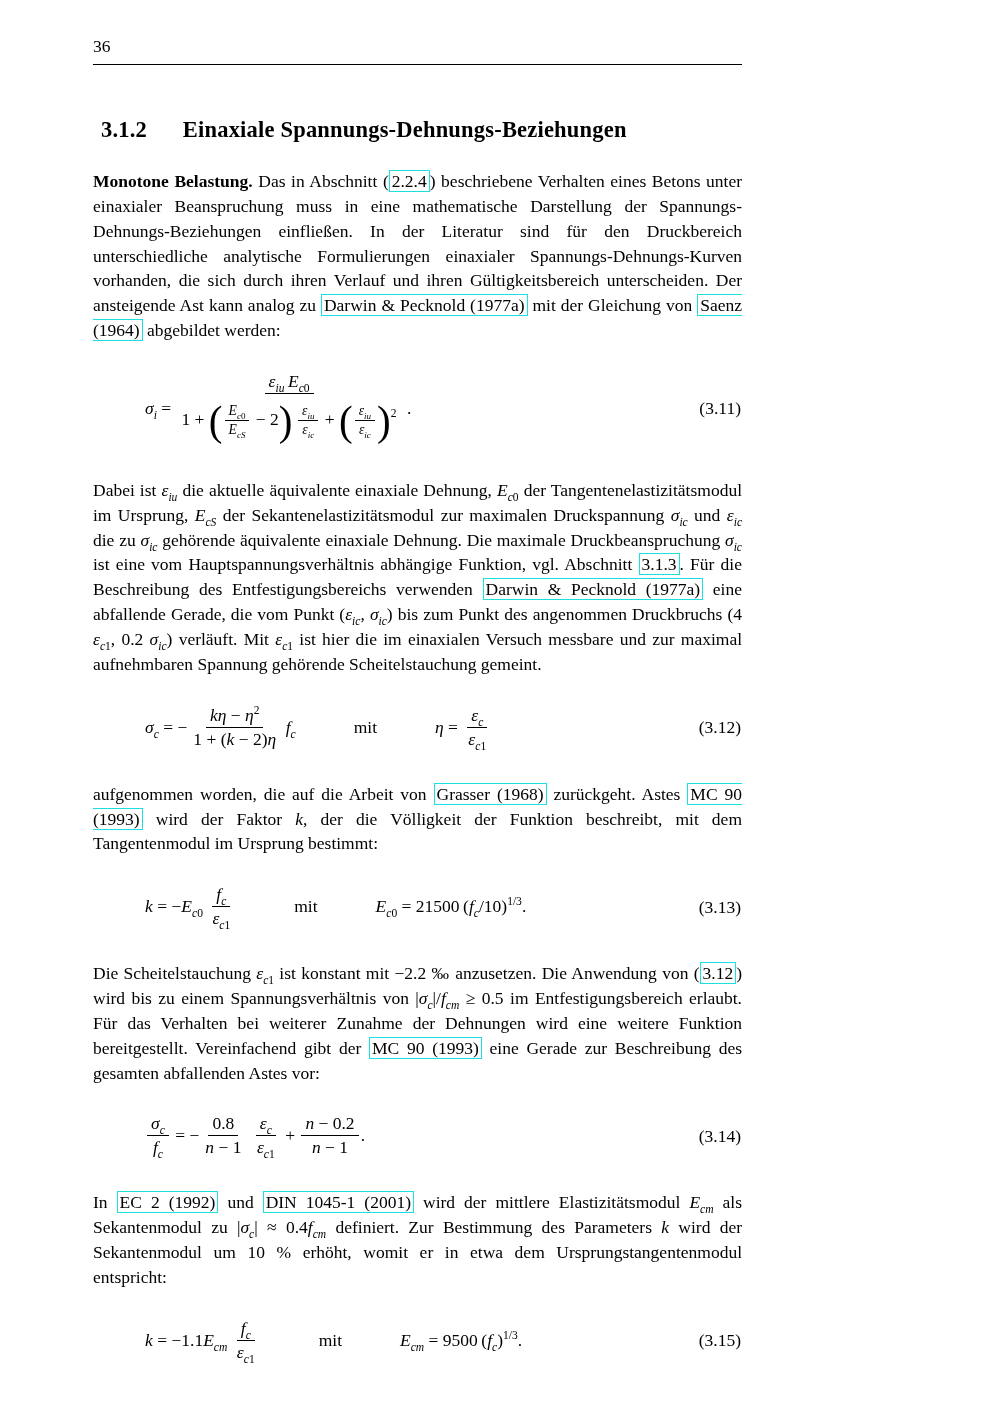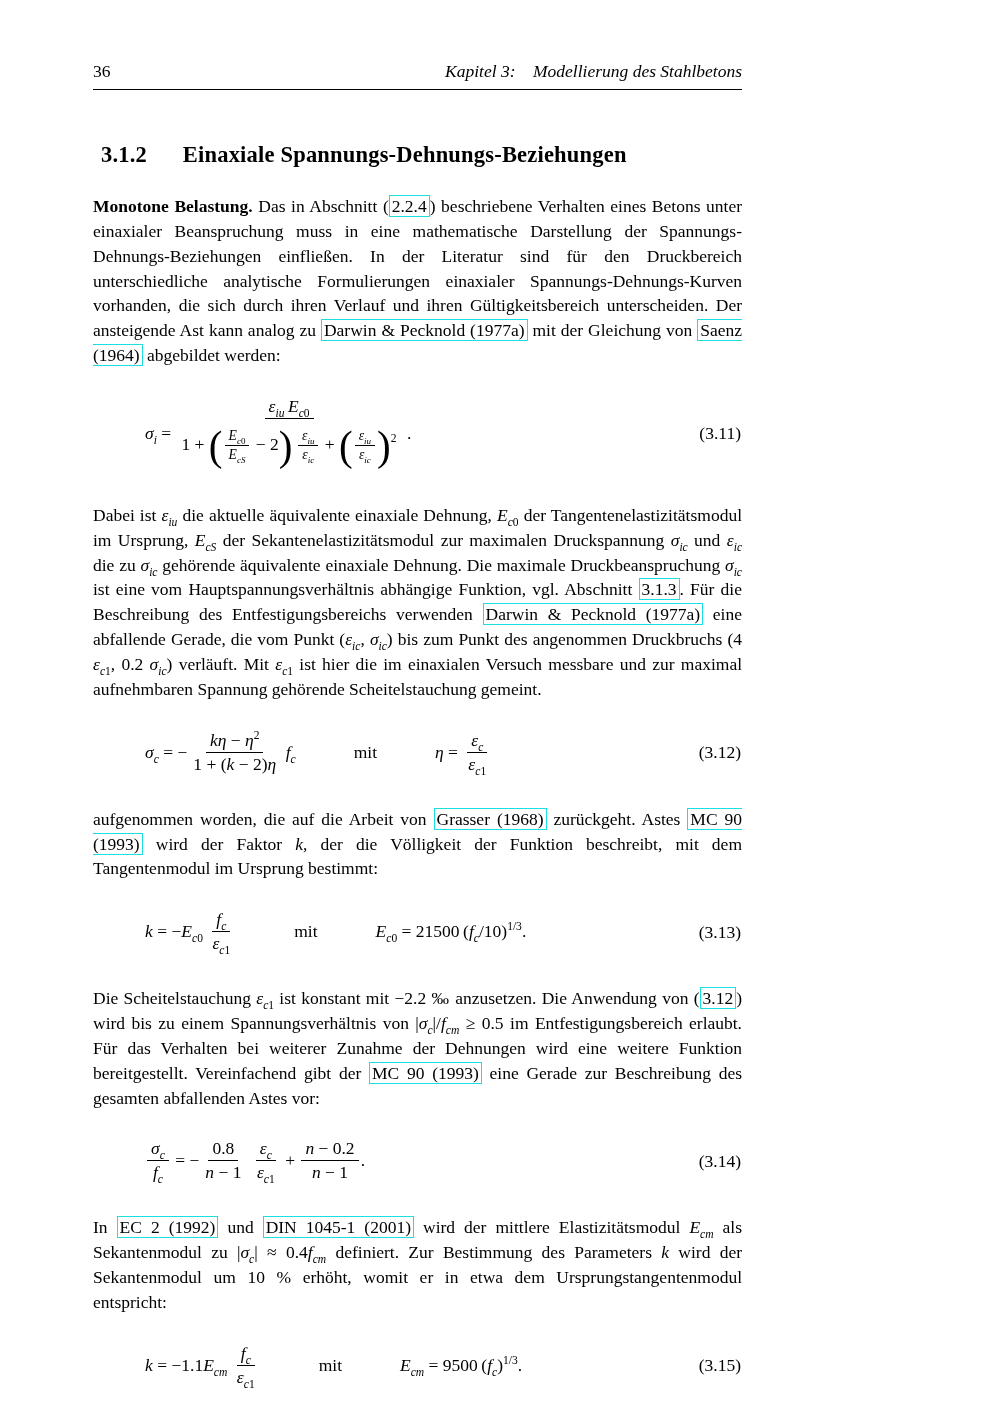--- a/index.html
+++ b/index.html
@@ -1,21 +1,21 @@
 <!DOCTYPE html>
 <html lang="de" style="--cite: #1ce0e0;"><head>
 <meta charset="utf-8">
 <style>
   html,body{margin:0;padding:0;background:#ffffff;}
   body{
     width:1000px;height:1415px;overflow:hidden;color:#000;
     font-family:"Liberation Serif","DejaVu Serif",serif;
     font-size:17.5px;
   }
-  .page{box-sizing:border-box;width:884px;height:1415px;padding:61px 142px 0 93px;}
+  .page{box-sizing:border-box;width:884px;height:1415px;padding:36px 142px 0 93px;}
   .pg-header{display:flex;justify-content:space-between;align-items:baseline;
     border-bottom:1px solid #000;padding-bottom:7px;}
   .run-head{font-style:italic;}
   .sec{margin:52px 8px 26px;font-size:22.5px;font-weight:bold;letter-spacing:.2px;}
   .sec-num{margin-right:30px;}
   .body-par{margin:0 0 13px;line-height:1.42;text-align:justify;hyphens:auto;}
   .eq{display:flex;align-items:center;position:relative;margin:20px 0 24px;
     padding-left:52px;padding-right:90px;min-height:42px;}
   .eq-num{position:absolute;right:1px;top:50%;transform:translateY(-50%);}
   .eq-body{display:flex;align-items:center;flex-wrap:nowrap;}
@@ -33,21 +33,20 @@
   .cite{border:1px solid var(--cite,#1ce0e0);padding:0 2px;}
   .bold{font-weight:bold;}
 </style>
 </head>
 <body>
 
 <div class="page">
 
   <header class="pg-header">
     <span class="pg-num">36</span>
-    <span class="run-head">Kapitel 3:  Modellierung des Stahlbetons</span>
   </header>
 
   <h2 class="sec">
     <span class="sec-num">3.1.2</span>
     <span class="sec-title">Einaxiale Spannungs-Dehnungs-Beziehungen</span>
   </h2>
 
   <p class="body-par"><span class="bold">Monotone Belastung.</span><span> Das in Abschnitt (</span><span class="cite">2.2.4</span><span>) beschriebene Verhalten eines Betons unter einaxialer Beanspruchung muss in eine mathematische Darstellung der Spannungs-Dehnungs-Beziehungen einfließen. In der Literatur sind für den Druckbereich unterschiedliche analytische Formulierungen einaxialer Spannungs-Dehnungs-Kurven vorhanden, die sich durch ihren Verlauf und ihren Gültigkeitsbereich unterscheiden. Der ansteigende Ast kann analog zu </span><span class="cite">Darwin &amp; Pecknold (1977a)</span><span> mit der Gleichung von </span><span class="cite">Saenz (1964)</span><span> abgebildet werden:</span></p>
 
   <div class="eq">

